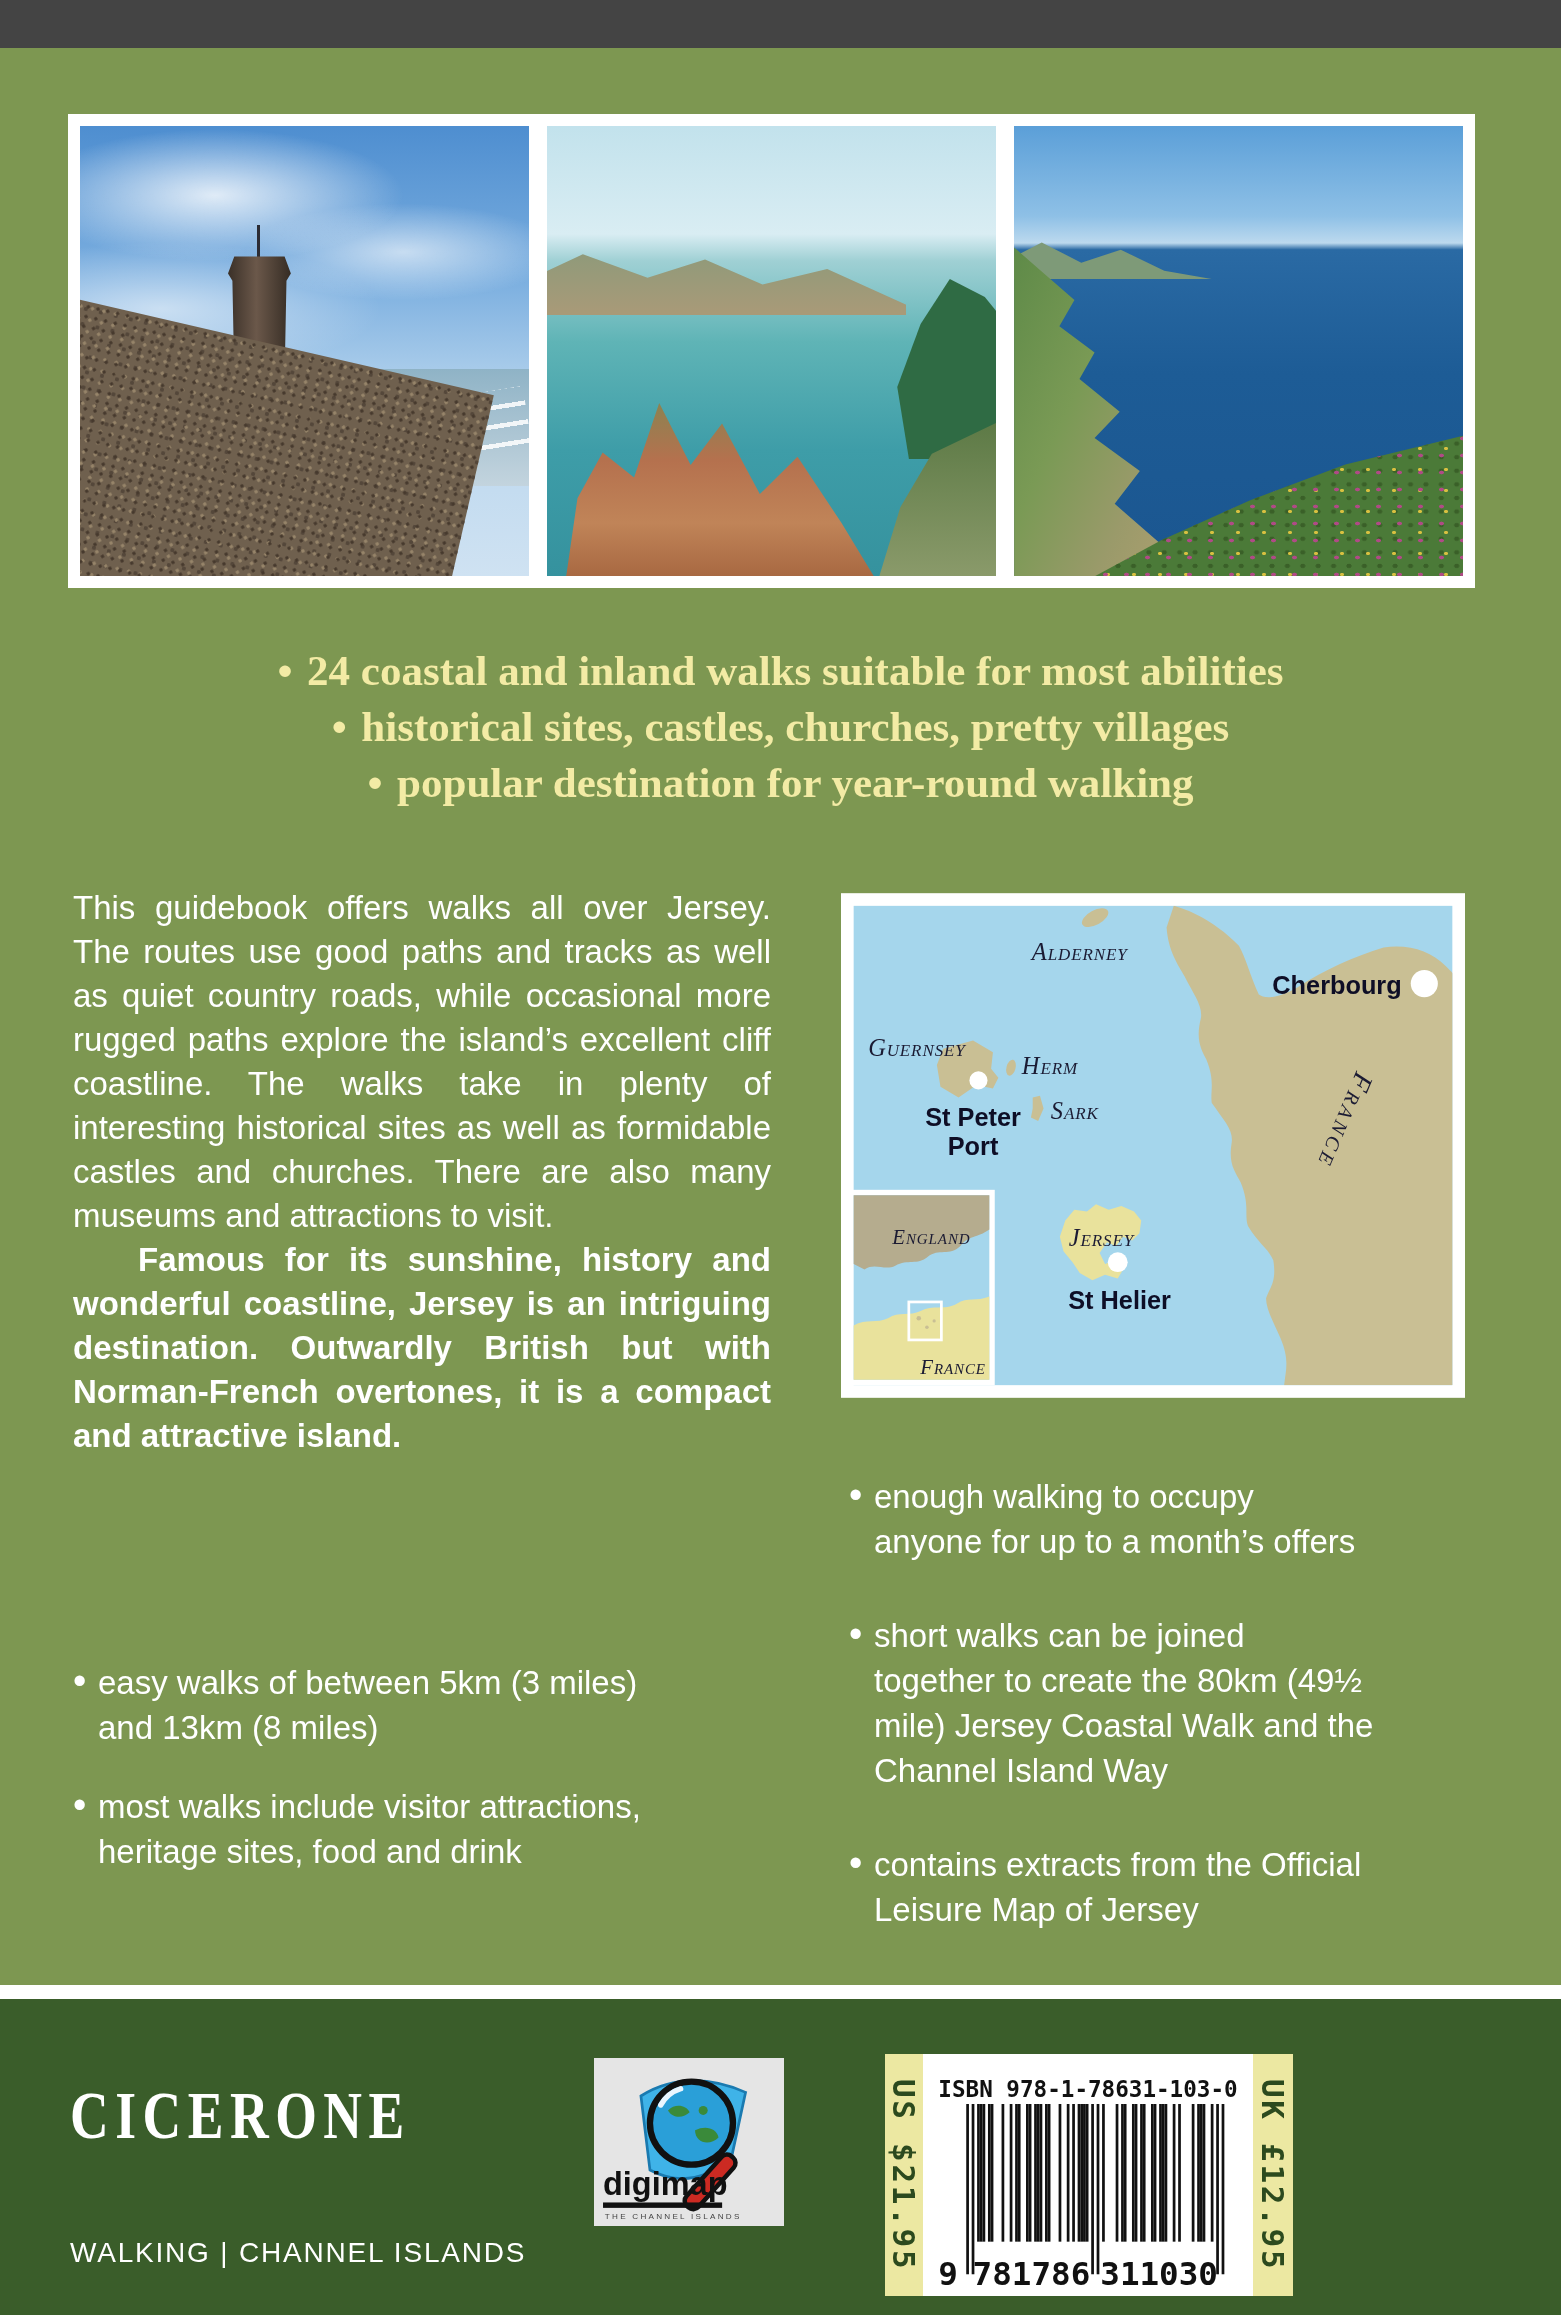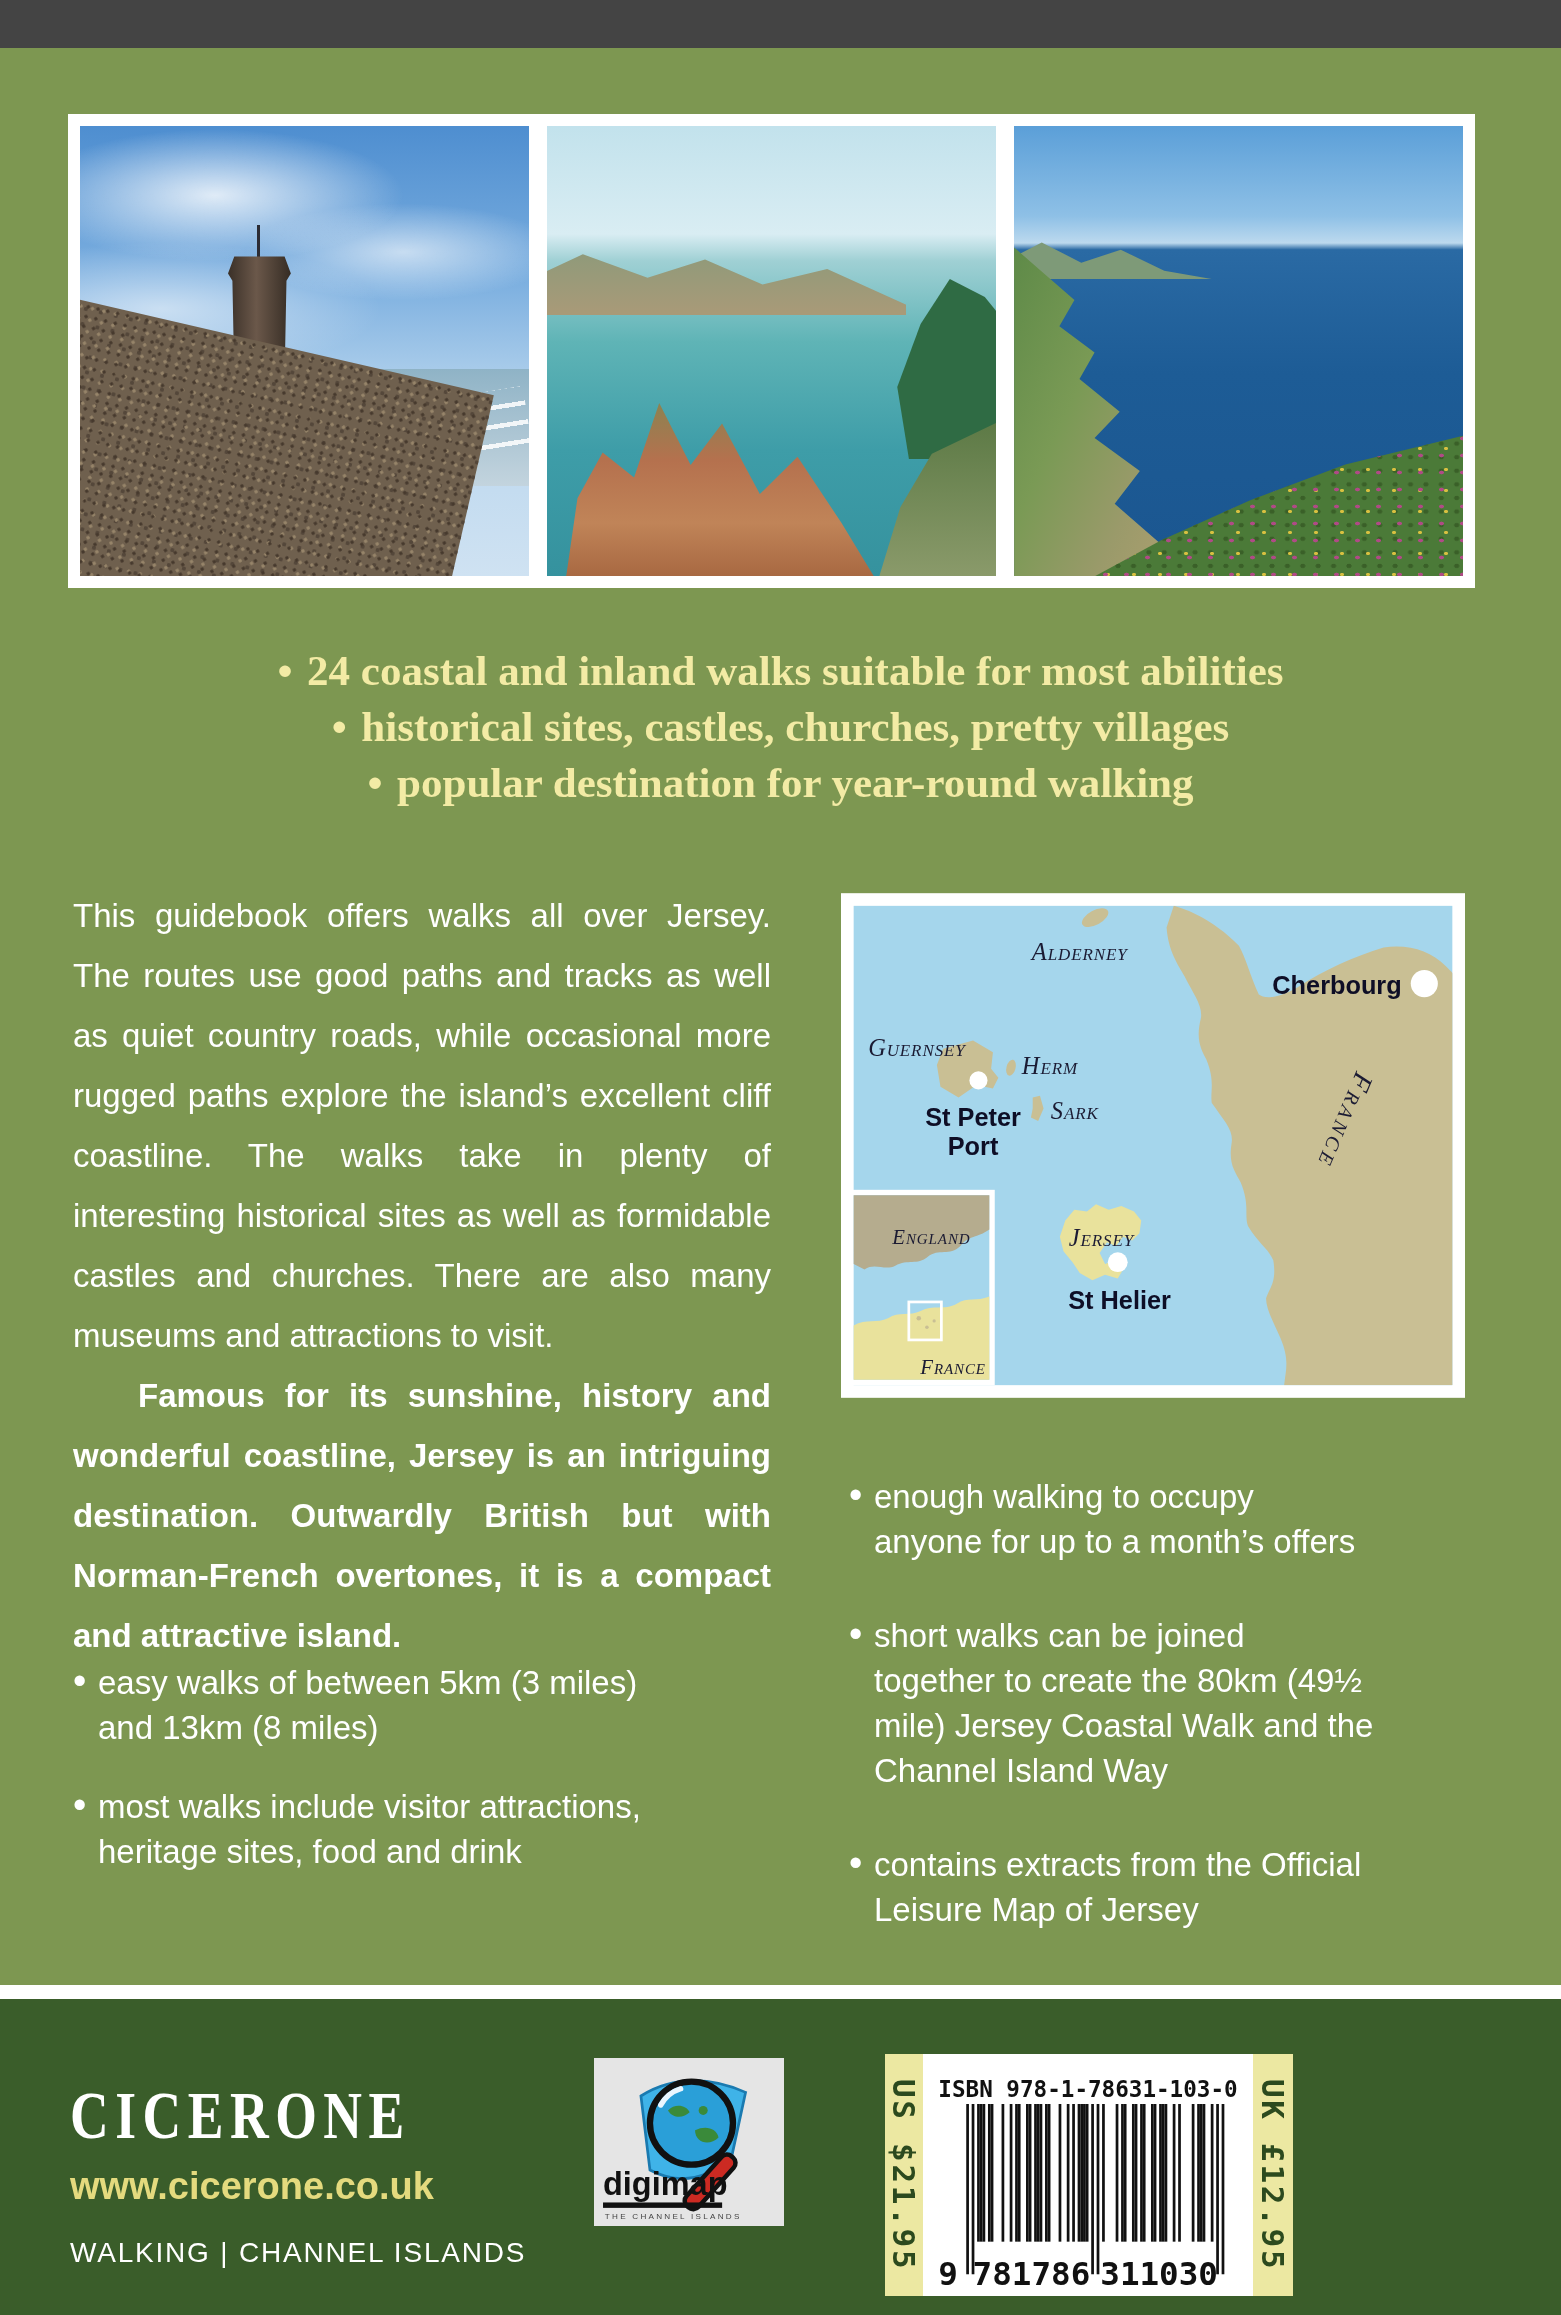--- a/index.html
+++ b/index.html
@@ -59,21 +59,21 @@
     background-size:21px 17px,26px 21px,15.4px 13.6px;
     clip-path:polygon(0 100%,18% 80%,42% 58%,68% 38%,100% 22%,100% 100%);}
 
   
   .highlights{position:absolute;left:0;top:595px;width:100%;text-align:center;color:#f3eba5;
     font-family:"Liberation Serif",serif;font-weight:bold;font-size:43px;line-height:56px;}
   .hl-bullet{margin-right:14.5px;}
 
   
   .intro{position:absolute;left:73px;top:838px;width:698px;color:#fff;
-    font-size:33px;line-height:60px;text-align:justify;}
+    font-size:33px;line-height:44px;text-align:justify;}
   .intro p{margin:0;}
   .intro p + p{text-indent:65px;font-weight:bold;}
 
   
   .blist{position:absolute;color:#fff;font-size:33px;line-height:45px;}
   .blist .item{display:flex;}
   .blist .dot{flex:0 0 25px;font-size:38px;line-height:43px;}
   .blist .txt{flex:1;white-space:pre-line;}
   .left-list{left:73px;top:1612px;width:660px;}
   .left-list .item{margin-bottom:34px;}
@@ -234,21 +234,20 @@
       <circle cx="103" cy="473" r="1.8" fill="#c9bf94"></circle>
       <rect x="75" y="452" width="36" height="42" fill="none" stroke="#ffffff" stroke-width="3"></rect>
       <text class="place inset-label" x="100" y="388" text-anchor="middle">England</text>
       <text class="place inset-label" x="124" y="532" text-anchor="middle">France</text>
     </g>
   </svg>
 
   <div class="stripe"></div>
   <div class="band"></div>
   <div class="logo">CICERONE</div>
-  <div class="website">www.cicerone.co.uk</div>
   <div class="category">WALKING | CHANNEL ISLANDS</div>
 
   <div class="digimap">
     <svg viewBox="0 0 215 186" width="194" height="168">
       <path d="M52,42 C90,18 132,22 168,38 L152,112 C122,136 92,140 62,124 Z" fill="#3fb3e8" stroke="#1a7ab0" stroke-width="3"></path>
       <g transform="rotate(42 150 112)">
         <rect x="142" y="108" width="18" height="74" rx="8" fill="#cc2a22" stroke="#111" stroke-width="5"></rect>
       </g>
       <circle cx="108" cy="72" r="46" fill="#2a9fd8" stroke="#111" stroke-width="7"></circle>
       <path d="M82,58 C90,50 102,52 106,60 C100,66 88,68 82,58 Z" fill="#3a8a3a"></path>

